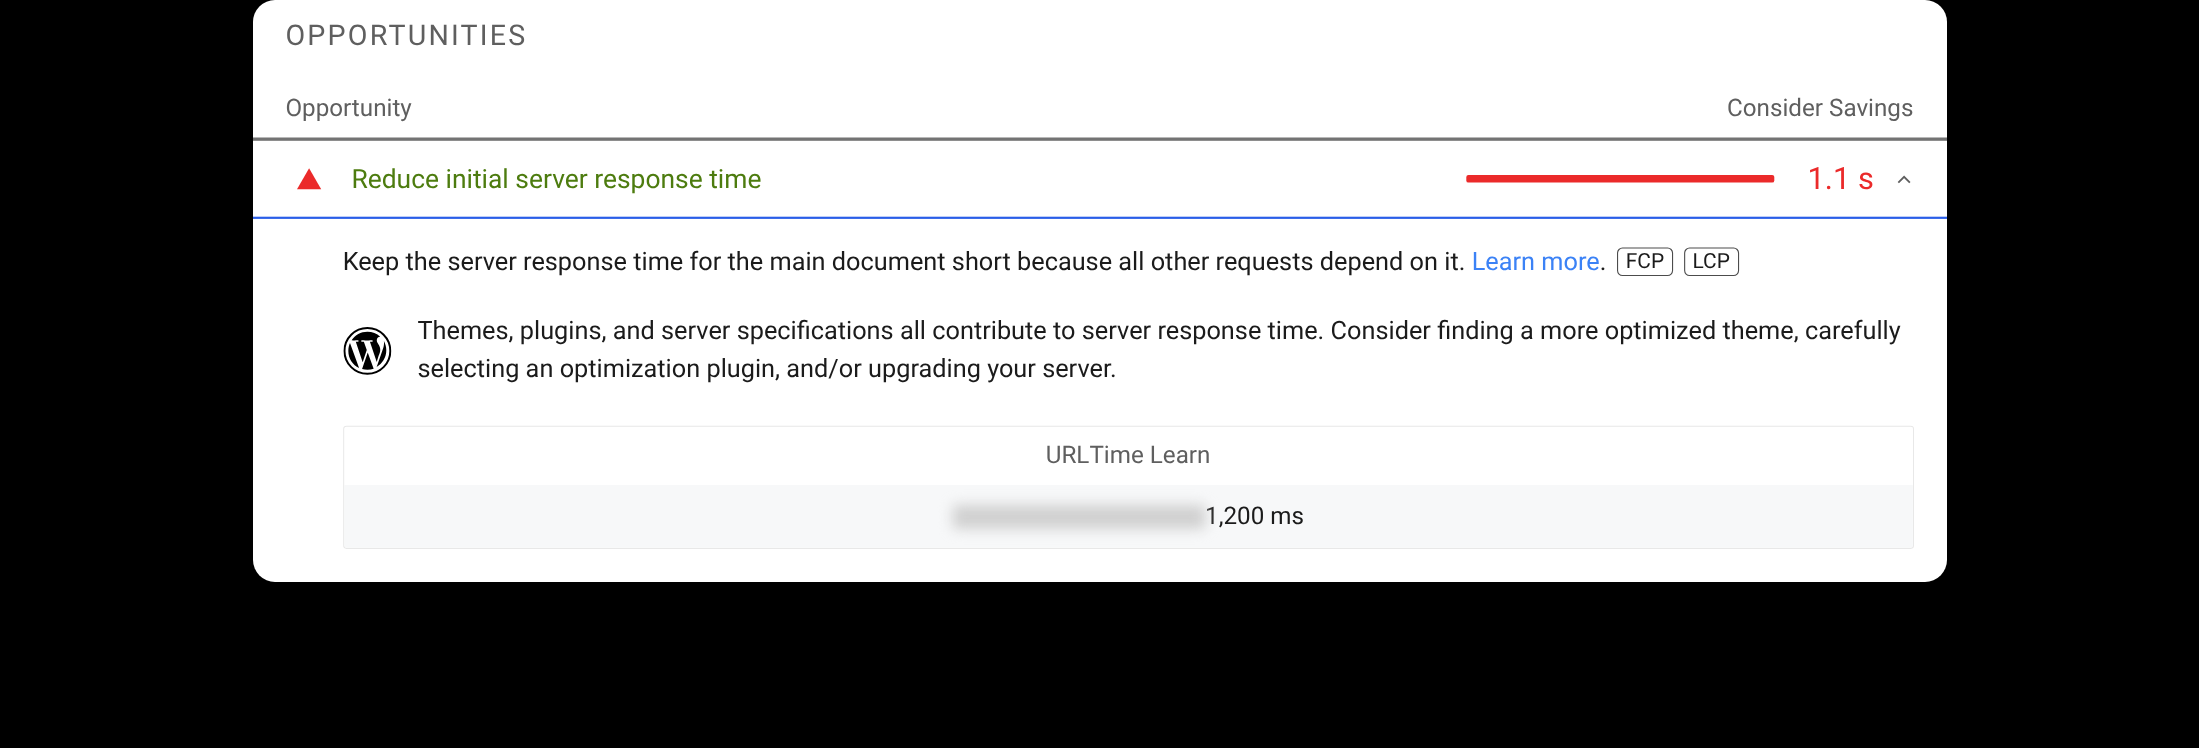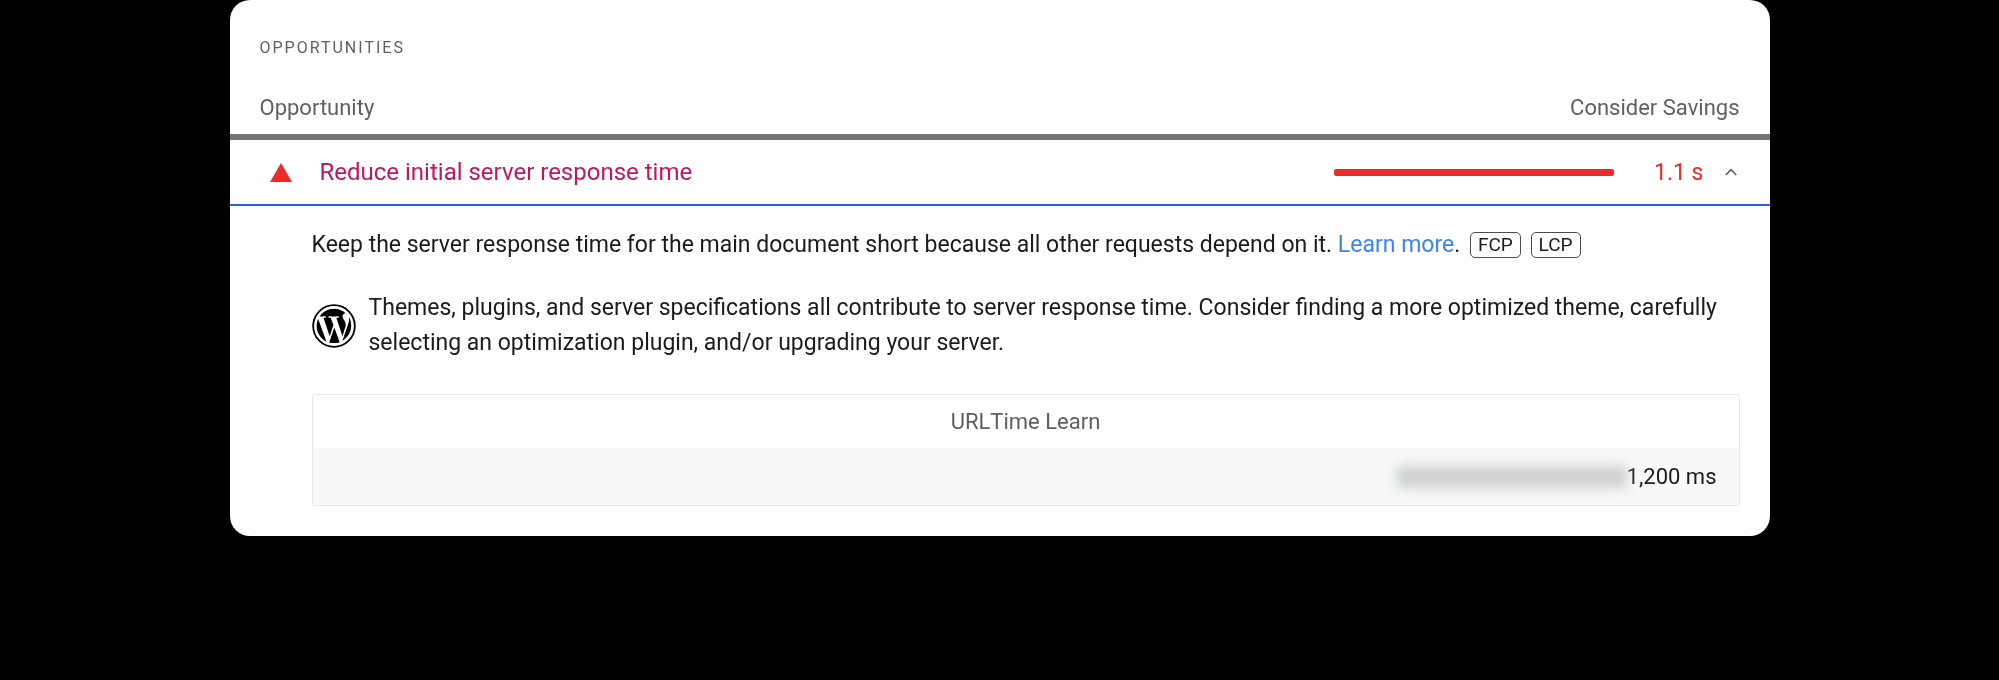--- a/index.html
+++ b/index.html
@@ -17,33 +17,32 @@
   }
   .panel {
     background: #fff;
     width: 1540px;
     border-radius: 20px;
     margin: 0 auto;
     padding: 18px 0 30px 0;
     box-shadow: 0 20px 40px rgba(0,0,0,0.5);
   }
   .section-title {
-    font-size: 16px;
+    font-size: 26px;
     letter-spacing: 2px;
     color: #5f5f5f;
     font-weight: 400;
     padding: 0 30px 12px 30px;
-    margin-top: 20px;
   }
   .header-row {
     display: flex;
     align-items: baseline;
     justify-content: space-between;
     padding: 26px 30px 14px 30px;
-    border-bottom: 6px solid #737373;
+    border-bottom: 3px solid #737373;
     color: #5f5f5f;
     font-size: 22px;
   }
   .opportunity-row {
     display: flex;
     align-items: center;
     padding: 18px 30px 18px 40px;
     border-bottom: 2px solid #2a5ee8;
     cursor: pointer;
   }
@@ -52,34 +51,34 @@
     height: 0;
     border-left: 11px solid transparent;
     border-right: 11px solid transparent;
     border-bottom: 19px solid #eb2a2a;
     margin-right: 28px;
     flex: 0 0 auto;
   }
   .opp-title {
     flex: 1 1 auto;
     font-size: 24px;
-    color: #be185d;
+    color: #4d7c0f;
     font-weight: 400;
   }
   .savings-bar {
     width: 280px;
     height: 7px;
     background: #eb2a2a;
     border-radius: 2px;
     margin-right: 30px;
     flex: 0 0 auto;
   }
   .savings-value {
     color: #eb2a2a;
-    font-size: 23px;
+    font-size: 28px;
     min-width: 60px;
     text-align: right;
     margin-right: 18px;
   }
   .chevron-icon {
     width: 18px;
     height: 18px;
     flex: 0 0 auto;
   }
   .chevron-icon svg {
@@ -108,21 +107,21 @@
     padding: 1px 7px 0 7px;
     font-size: 19px;
     color: #1b1b1b;
     margin-left: 4px;
     line-height: 1.2;
     vertical-align: 1px;
   }
   .advice-row {
     display: flex;
     align-items: center;
-    gap: 13px;
+    gap: 24px;
     margin-top: 30px;
   }
   .wp-icon {
     flex: 0 0 auto;
     width: 44px;
     height: 44px;
   }
   .advice-text {
     font-size: 23px;
     color: #1b1b1b;
@@ -138,21 +137,21 @@
     display: flex;
     justify-content: center;
     align-items: center;
     padding: 14px 22px;
     color: #5f5f5f;
     font-size: 22px;
     background: #fff;
   }
   .table-row {
     display: flex;
-    justify-content: flex-end;
+    justify-content: center;
     align-items: center;
     padding: 16px 22px;
     background: #f7f8f9;
     font-size: 22px;
   }
   .blurred-url {
     width: 230px;
     height: 22px;
     background: #d0d0d0;
     border-radius: 4px;

